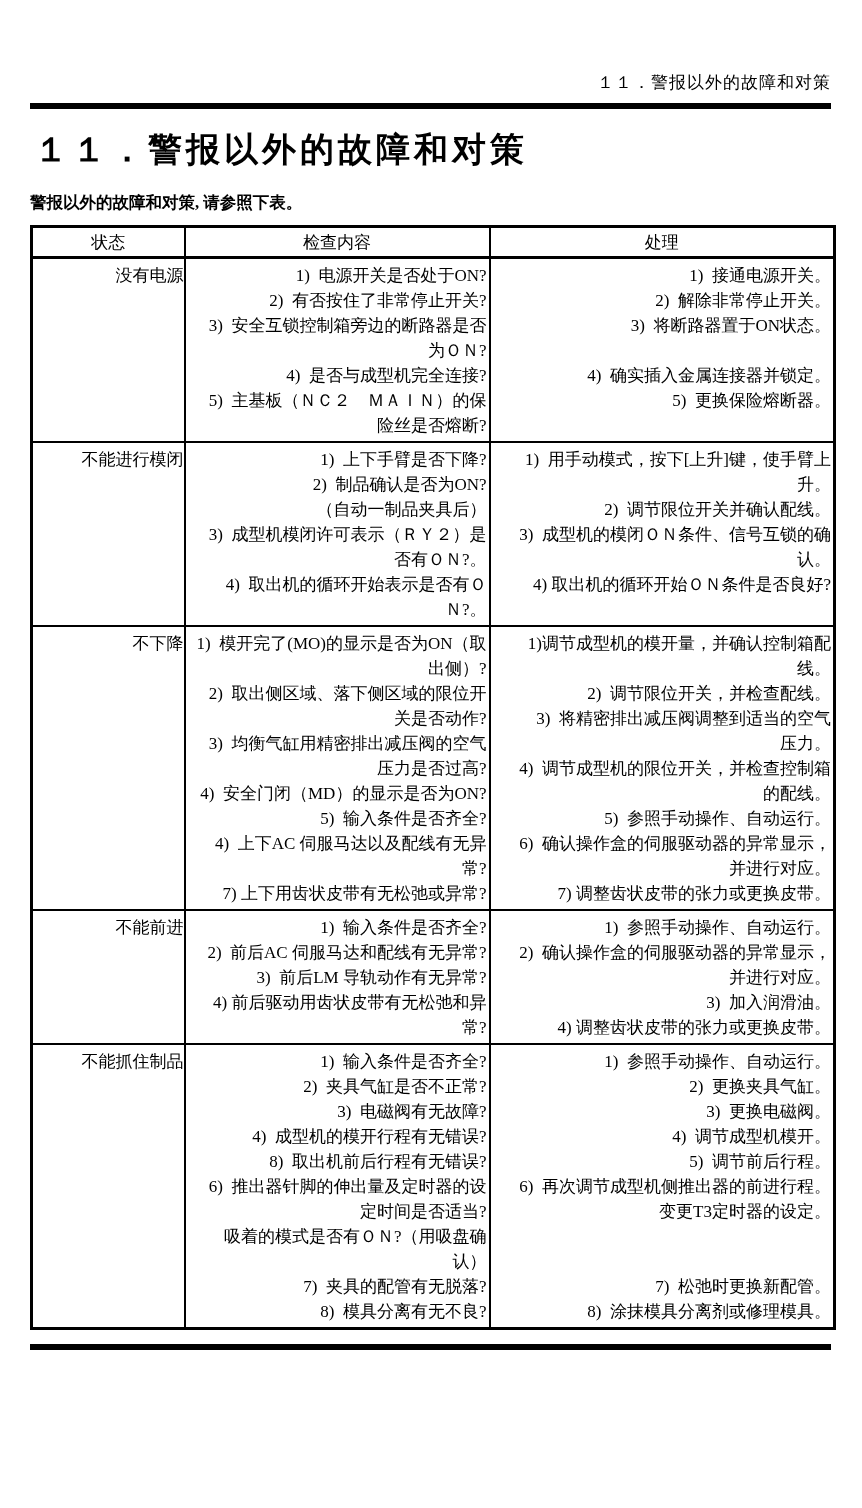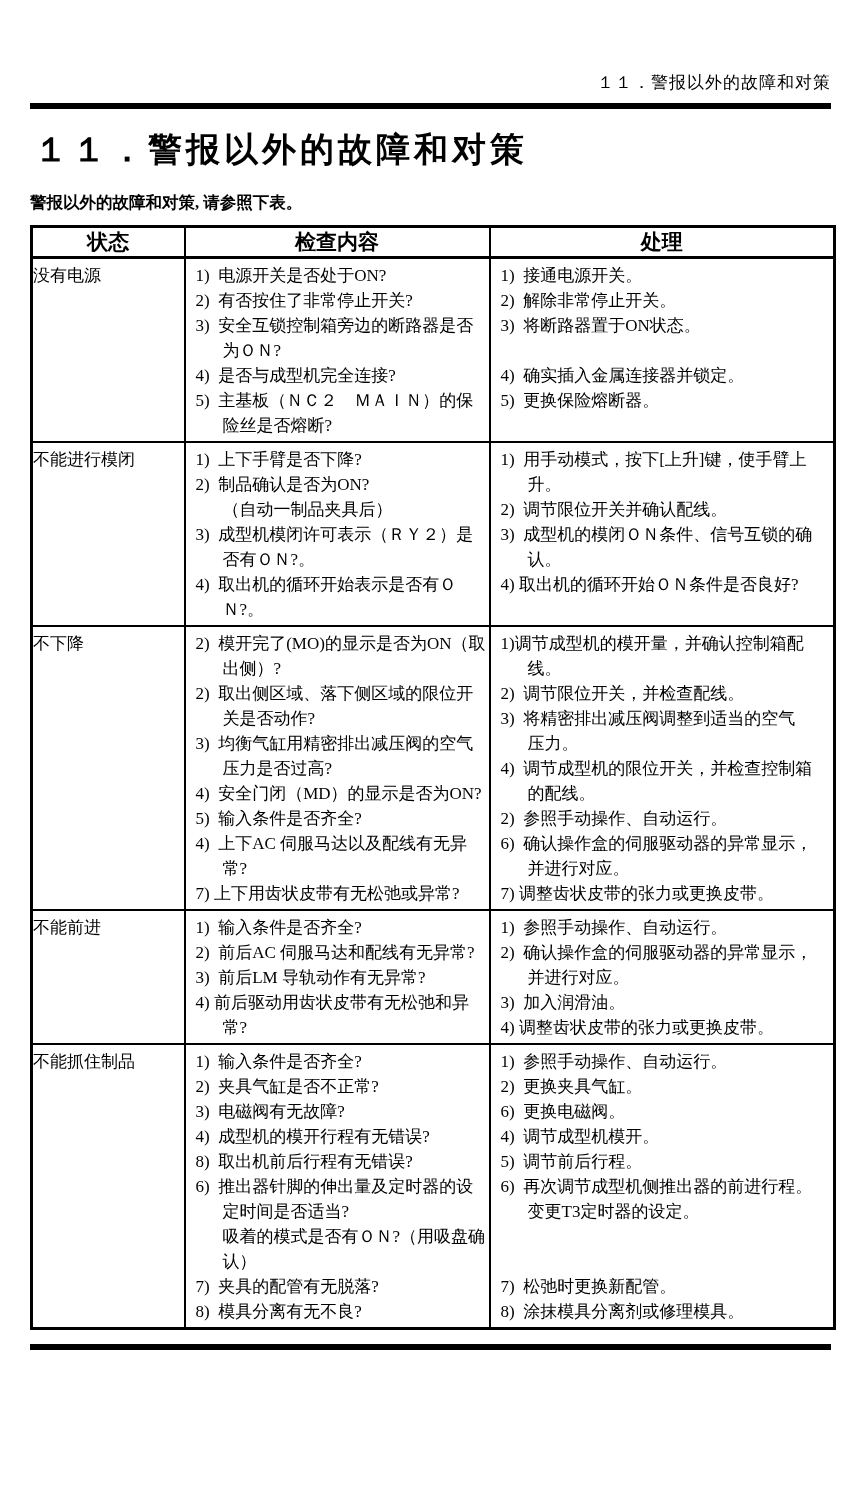--- a/index.html
+++ b/index.html
@@ -33,31 +33,32 @@
     font-size: 16.5px;
     line-height: 20px;
     font-weight: bold;
   }
 
   table.fault { border-collapse: collapse; table-layout: fixed; width: 803px; border: 3px solid #000; }
   table.fault th {
     border: 2px solid #000;
     border-bottom: 3px solid #000;
     height: 28px;
-    font-size: 21px;
-    font-weight: bold;
+    font-size: 17px;
+    font-weight: normal;
     text-align: center;
     vertical-align: middle;
     padding: 0;
   }
   table.fault td {
     border: 2px solid #000;
     border-top: 1.5px solid #000;
     vertical-align: top;
     padding: 4px 0 3px 0;
+    text-align: right;
   }
   td.status-cell { font-size: 17px; line-height: 25px; padding-left: 7px; padding-right: 4px; }
   .ln {
     font-size: 17px;
     line-height: 25px;
     min-height: 25px;
     padding-left: 10px;
     padding-right: 2px;
     white-space: pre-wrap;
   }
@@ -129,41 +130,41 @@
             <div class="ln ind">升。</div>
             <div class="ln">2)  调节限位开关并确认配线。</div>
             <div class="ln">3)  成型机的模闭ＯＮ条件、信号互锁的确</div>
             <div class="ln ind">认。</div>
             <div class="ln">4) 取出机的循环开始ＯＮ条件是否良好?</div>
           </td>
         </tr>
         <tr>
           <td class="status-cell">不下降</td>
           <td>
-            <div class="ln">2)  模开完了(MO)的显示是否为ON（取</div>
+            <div class="ln">1)  模开完了(MO)的显示是否为ON（取</div>
             <div class="ln ind">出侧）?</div>
             <div class="ln">2)  取出侧区域、落下侧区域的限位开</div>
             <div class="ln ind">关是否动作?</div>
             <div class="ln">3)  均衡气缸用精密排出减压阀的空气</div>
             <div class="ln ind">压力是否过高?</div>
             <div class="ln">4)  安全门闭（MD）的显示是否为ON?</div>
             <div class="ln">5)  输入条件是否齐全?</div>
             <div class="ln">4)  上下AC 伺服马达以及配线有无异</div>
             <div class="ln ind">常?</div>
             <div class="ln">7) 上下用齿状皮带有无松弛或异常?</div>
           </td>
           <td>
             <div class="ln">1)调节成型机的模开量，并确认控制箱配</div>
             <div class="ln ind">线。</div>
             <div class="ln">2)  调节限位开关，并检查配线。</div>
             <div class="ln">3)  将精密排出减压阀调整到适当的空气</div>
             <div class="ln ind">压力。</div>
             <div class="ln">4)  调节成型机的限位开关，并检查控制箱</div>
             <div class="ln ind">的配线。</div>
-            <div class="ln">2)  参照手动操作、自动运行。</div>
+            <div class="ln">5)  参照手动操作、自动运行。</div>
             <div class="ln">6)  确认操作盒的伺服驱动器的异常显示，</div>
             <div class="ln ind">并进行对应。</div>
             <div class="ln">7) 调整齿状皮带的张力或更换皮带。</div>
           </td>
         </tr>
         <tr>
           <td class="status-cell">不能前进</td>
           <td>
             <div class="ln">1)  输入条件是否齐全?</div>
             <div class="ln">2)  前后AC 伺服马达和配线有无异常?</div>
@@ -190,21 +191,21 @@
             <div class="ln">6)  推出器针脚的伸出量及定时器的设</div>
             <div class="ln ind">定时间是否适当?</div>
             <div class="ln ind">吸着的模式是否有ＯＮ?（用吸盘确</div>
             <div class="ln ind">认）</div>
             <div class="ln">7)  夹具的配管有无脱落?</div>
             <div class="ln">8)  模具分离有无不良?</div>
           </td>
           <td>
             <div class="ln">1)  参照手动操作、自动运行。</div>
             <div class="ln">2)  更换夹具气缸。</div>
-            <div class="ln">6)  更换电磁阀。</div>
+            <div class="ln">3)  更换电磁阀。</div>
             <div class="ln">4)  调节成型机模开。</div>
             <div class="ln">5)  调节前后行程。</div>
             <div class="ln">6)  再次调节成型机侧推出器的前进行程。</div>
             <div class="ln ind">变更T3定时器的设定。</div>
             <div class="ln">&nbsp;</div>
             <div class="ln">&nbsp;</div>
             <div class="ln">7)  松弛时更换新配管。</div>
             <div class="ln">8)  涂抹模具分离剂或修理模具。</div>
           </td>
         </tr>

